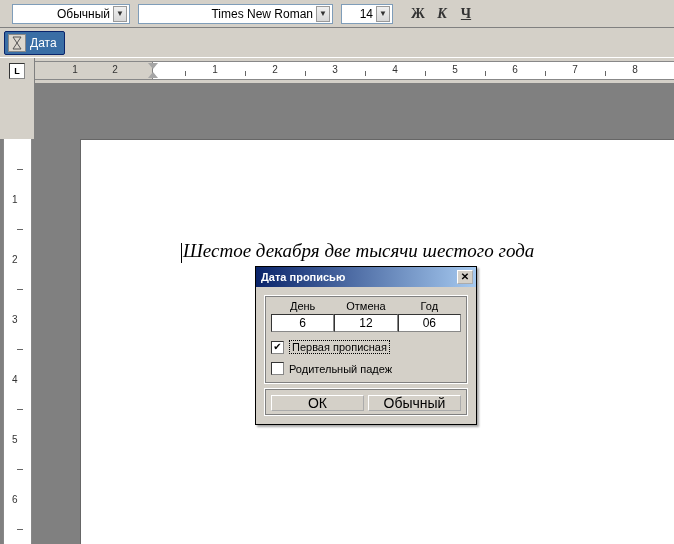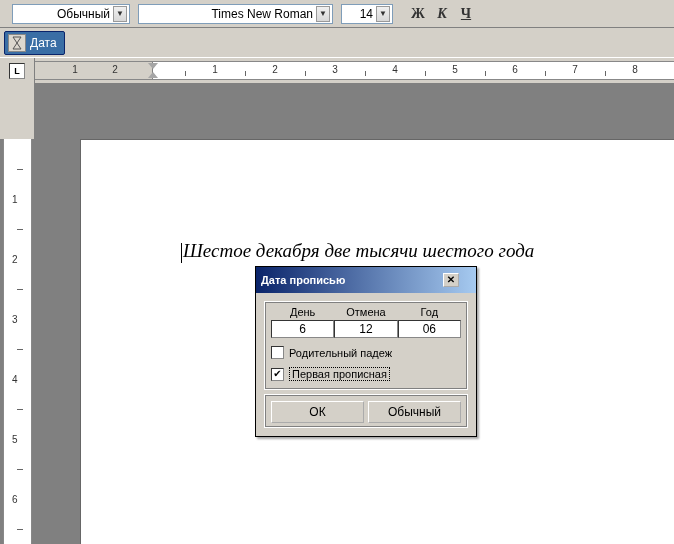--- a/index.html
+++ b/index.html
@@ -191,25 +191,25 @@
   .dialog {
     position:absolute;
     left:255px; top:266px;
     width:222px;
     background:#d4d0c8;
     border:1px solid #000;
     box-shadow:2px 2px 2px rgba(0,0,0,.35);
     font-size:11px;
   }
   .dlg-title {
-    height:26px;
+    height:20px;
     background:linear-gradient(to right,#0a246a,#a6caf0);
     color:#fff; font-weight:700;
     display:flex; align-items:center; justify-content:space-between;
-    padding:0 17px 0 5px;
+    padding:0 3px 0 5px;
   }
   .dlg-close {
     width:16px; height:14px;
     background:#d4d0c8;
     border:1px outset #fff;
     display:flex; align-items:center; justify-content:center;
     font-size:10px; font-family:Arial; font-weight:700; color:#000;
     line-height:1;
   }
   .dlg-body { padding:8px; }
@@ -247,24 +247,24 @@
   .chk-label.boxed {
     border:1px dotted #000;
     padding:0 2px;
   }
   .btn-row {
     display:flex; gap:4px; padding:6px 6px 4px;
     border:1px solid #fff;
     box-shadow:inset 1px 1px 0 #808080, inset -1px -1px 0 #808080;
   }
   .winbtn {
-    flex:1; height:22px;
+    flex:1; height:16px;
     background:#d4d0c8;
     border:1px outset #fff;
-    font-size:12px;
+    font-size:14px;
     display:flex; align-items:center; justify-content:center;
   }
 </style>
 </head>
 <body>
 
 <div class="top-toolbar">
   <div class="combobox style-box">
     <span>Обычный</span>
     <div class="arrow">▼</div>
@@ -373,26 +373,26 @@
             <span>6</span>
           </div>
         <div class="val">
             <span>12</span>
           </div>
         <div class="val">
             <span>06</span>
           </div>
       </div>
       <div class="chk-row">
+        <div class="chk checked"></div>
+        <span class="chk-label boxed">Первая прописная</span>
+      </div>
+      <div class="chk-row">
         <div class="chk"></div>
         <span class="chk-label">Родительный падеж</span>
-      </div>
-      <div class="chk-row">
-        <div class="chk checked"></div>
-        <span class="chk-label boxed">Первая прописная</span>
       </div>
     </div>
     <div class="btn-row">
       <div class="winbtn">
           <span>ОК</span>
         </div>
       <div class="winbtn">
           <span>Обычный</span>
         </div>
     </div>

